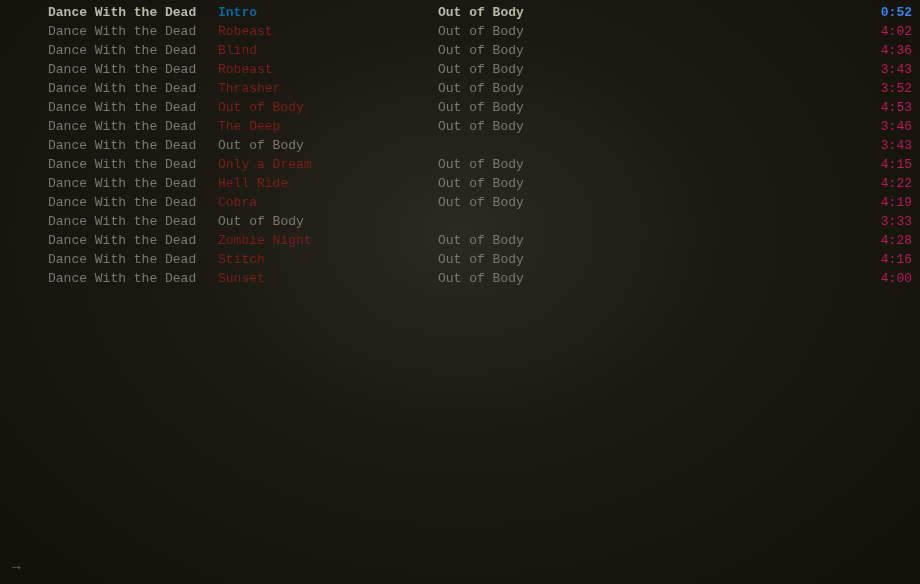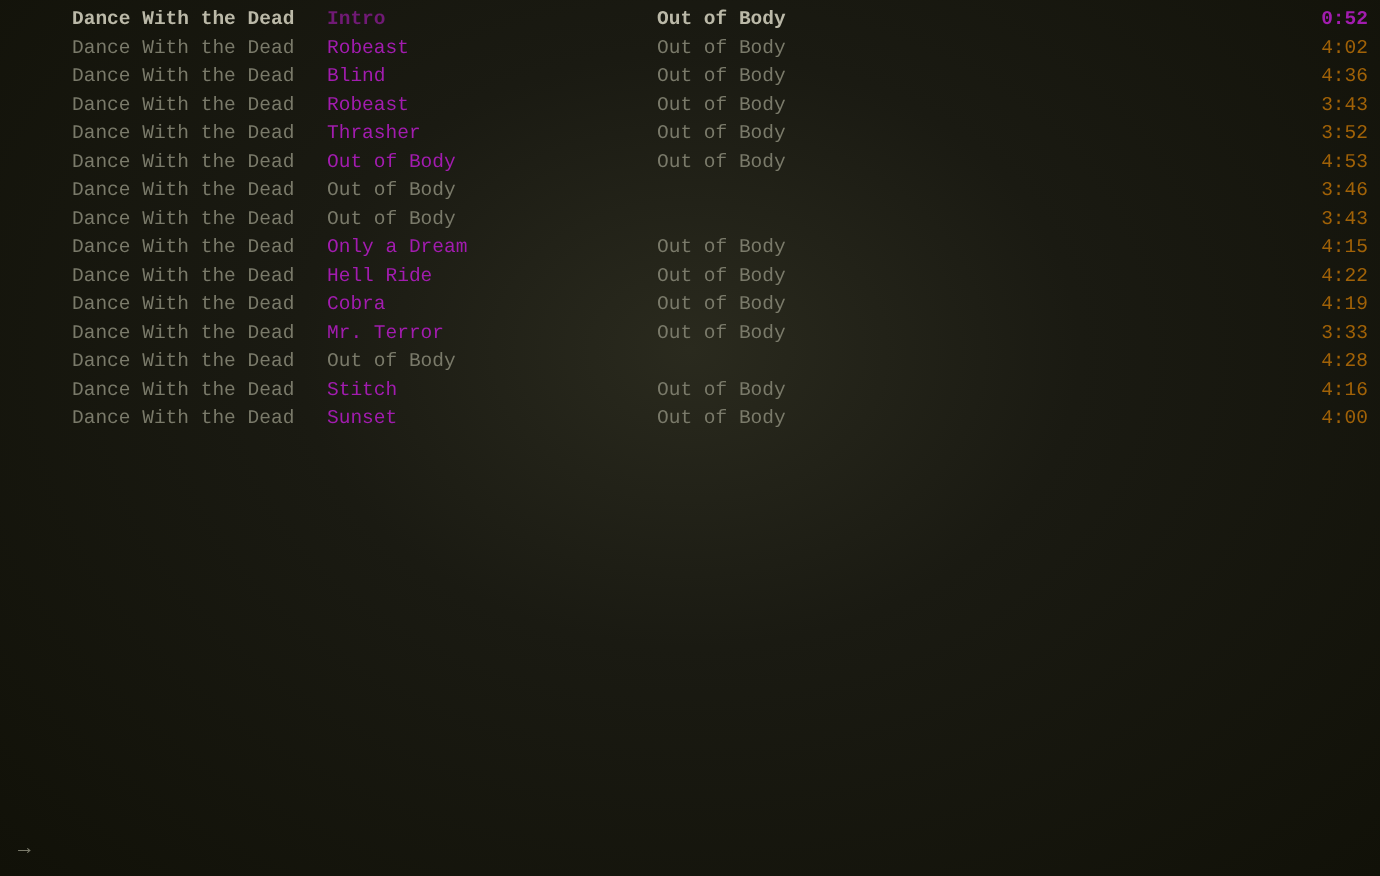--- a/index.html
+++ b/index.html
@@ -49,50 +49,50 @@
       padding-left: 40px;
     }
 
     .track-row.header .col-artist {
       color: #bbb9a8;
     }
 
     .col-title {
       width: 220px;
       flex-shrink: 0;
-      color: #a21caf;
+      color: #7f1d1d;
       white-space: nowrap;
       overflow: hidden;
     }
 
     .track-row.header .col-title {
-      color: #701a75;
+      color: #0369a1;
     }
 
     .col-album {
       flex: 1;
       color: #7a7a6a;
       white-space: nowrap;
       overflow: hidden;
     }
 
     .track-row.header .col-album {
       color: #bbb9a8;
     }
 
     .col-duration {
       width: 60px;
       text-align: right;
       flex-shrink: 0;
-      color: #a16207;
+      color: #be185d;
       white-space: nowrap;
     }
 
     .track-row.header .col-duration {
-      color: #a21caf;
+      color: #3b82f6;
     }
 
     .bottom-arrow {
       position: absolute;
       bottom: 10px;
       left: 12px;
       color: #7a7a6a;
       font-size: 14px;
     }
   </style>
@@ -132,20 +132,21 @@
       <div class="col-duration">3:52</div>
     </div>
     <div class="track-row">
       <div class="col-artist">Dance With the Dead</div>
       <div class="col-title">Out of Body</div>
       <div class="col-album">Out of Body</div>
       <div class="col-duration">4:53</div>
     </div>
     <div class="track-row">
       <div class="col-artist">Dance With the Dead</div>
+      <div class="col-title">The Deep</div>
       <div class="col-album">Out of Body</div>
       <div class="col-duration">3:46</div>
     </div>
     <div class="track-row">
       <div class="col-artist">Dance With the Dead</div>
       <div class="col-album">Out of Body</div>
       <div class="col-duration">3:43</div>
     </div>
     <div class="track-row">
       <div class="col-artist">Dance With the Dead</div>
@@ -160,26 +161,26 @@
       <div class="col-duration">4:22</div>
     </div>
     <div class="track-row">
       <div class="col-artist">Dance With the Dead</div>
       <div class="col-title">Cobra</div>
       <div class="col-album">Out of Body</div>
       <div class="col-duration">4:19</div>
     </div>
     <div class="track-row">
       <div class="col-artist">Dance With the Dead</div>
-      <div class="col-title">Mr. Terror</div>
       <div class="col-album">Out of Body</div>
       <div class="col-duration">3:33</div>
     </div>
     <div class="track-row">
       <div class="col-artist">Dance With the Dead</div>
+      <div class="col-title">Zombie Night</div>
       <div class="col-album">Out of Body</div>
       <div class="col-duration">4:28</div>
     </div>
     <div class="track-row">
       <div class="col-artist">Dance With the Dead</div>
       <div class="col-title">Stitch</div>
       <div class="col-album">Out of Body</div>
       <div class="col-duration">4:16</div>
     </div>
     <div class="track-row">

